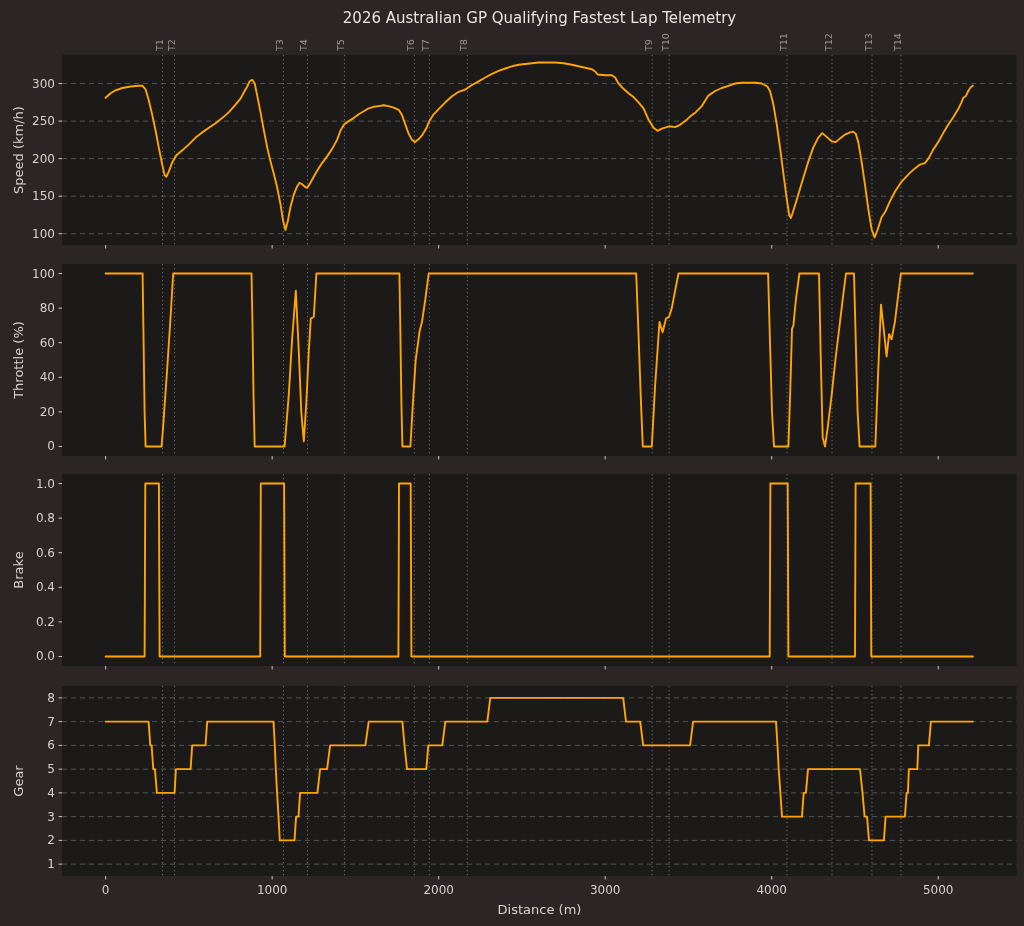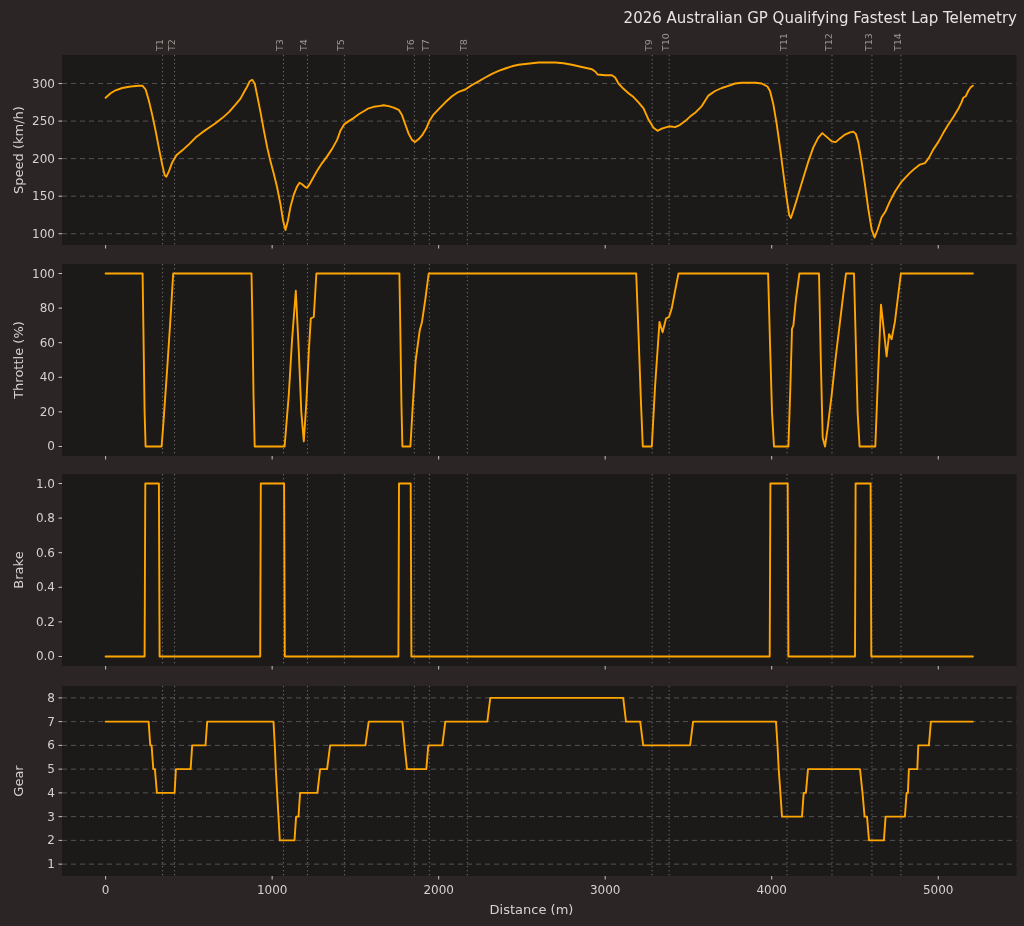--- a/index.html
+++ b/index.html
@@ -1,20 +1,20 @@
 <!DOCTYPE html>
 <html><head>
 <meta charset="utf-8">
 <style>
   html,body{margin:0;padding:0;background:#2b2525;}
   .fig{position:relative;width:1024px;height:926px;font-family:"DejaVu Sans",sans-serif;background:#2b2525;overflow:hidden;}
   #chart{position:absolute;left:0;top:0;}
-  .title{position:absolute;left:62px;width:955px;top:9px;text-align:right;font-size:15px;color:#e7e4e1;}
+  .title{position:absolute;left:62px;width:955px;top:9px;text-align:center;font-size:15px;color:#e7e4e1;}
   .ylab{position:absolute;transform:translate(-50%,-50%) rotate(-90deg);transform-origin:center;font-size:13px;color:#d6d3d0;white-space:nowrap;}
-  .xlab{position:absolute;left:54px;width:955px;top:902px;text-align:center;font-size:13px;color:#d6d3d0;}
+  .xlab{position:absolute;left:62px;width:955px;top:902px;text-align:center;font-size:13px;color:#d6d3d0;}
   svg text{font-family:"DejaVu Sans",sans-serif;}
 </style>
 </head>
 <body>
 
 <div class="fig">
   <svg id="chart" width="1024" height="926" viewBox="0 0 1024 926">
       <g>
         <rect x="62" y="55" width="954.5" height="190" fill="#1c1919"></rect>
         <line x1="62" x2="1016.5" y1="233.73517786561266" y2="233.73517786561266" stroke="#9a9a9a" stroke-width="0.8" stroke-dasharray="5 4" opacity="0.55"></line>

